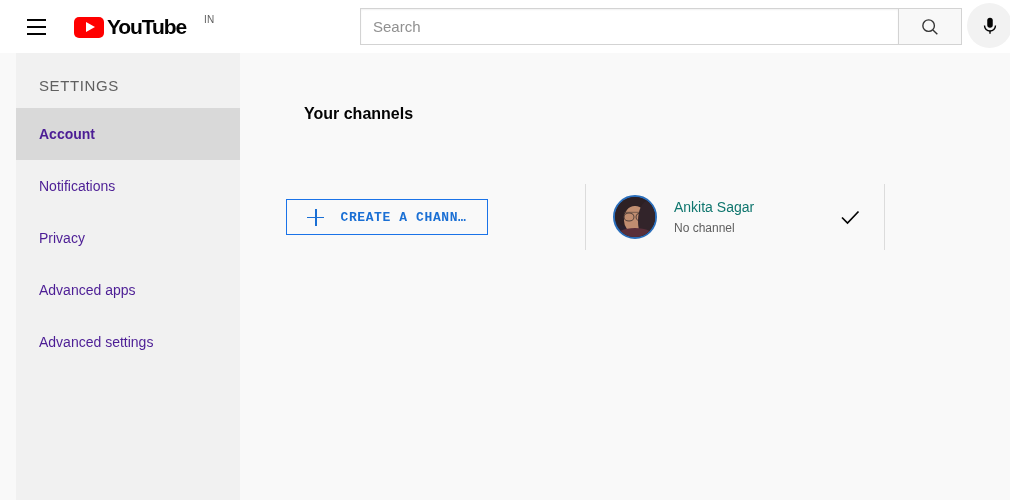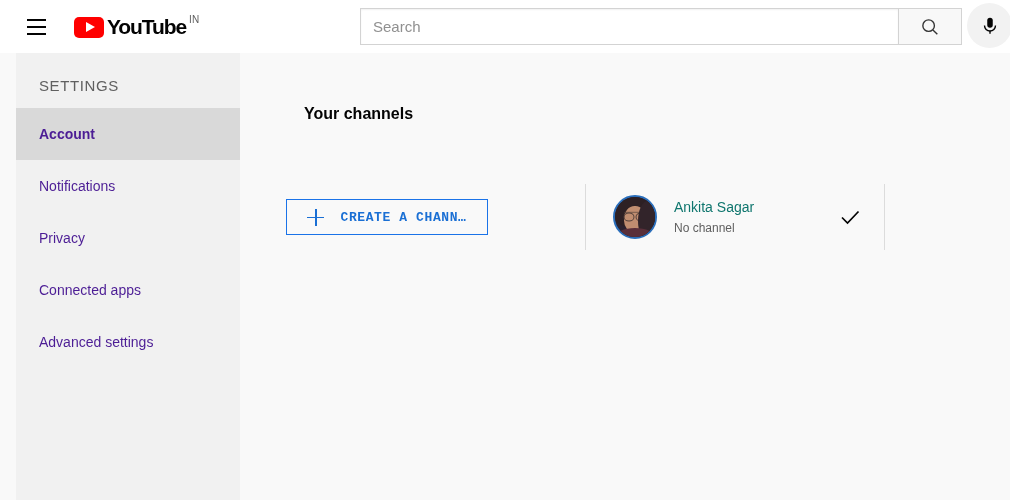--- a/index.html
+++ b/index.html
@@ -49,21 +49,21 @@
     border-bottom: 5px solid transparent;
   }
   .logo-word {
     font-size: 21px; font-weight: bold;
     letter-spacing: -1.1px;
     margin-left: 3px; margin-top: 4px;
     color: #030303; line-height: 21px;
   }
   .logo-country {
     font-size: 10px; color: #606060;
-    margin-left: 3px; margin-top: 2px;
+    margin-left: 18px; margin-top: 2px;
     letter-spacing: 0.3px;
   }
 
   .search-area {
     position: absolute; left: 360px; top: 8px;
     display: flex; align-items: stretch;
     height: 37px;
   }
   .search-input {
     width: 538px; height: 37px;
@@ -265,21 +265,21 @@
       <div class="nav-item active">
         <span>Account</span>
       </div>
       <div class="nav-item">
         <span>Notifications</span>
       </div>
       <div class="nav-item">
         <span>Privacy</span>
       </div>
       <div class="nav-item">
-        <span>Connected apps</span>
+        <span>Advanced apps</span>
       </div>
       <div class="nav-item">
         <span>Advanced settings</span>
       </div>
     </div>
   </div>
 
   <div class="main">
     <div class="section-title">Your channels</div>
 

